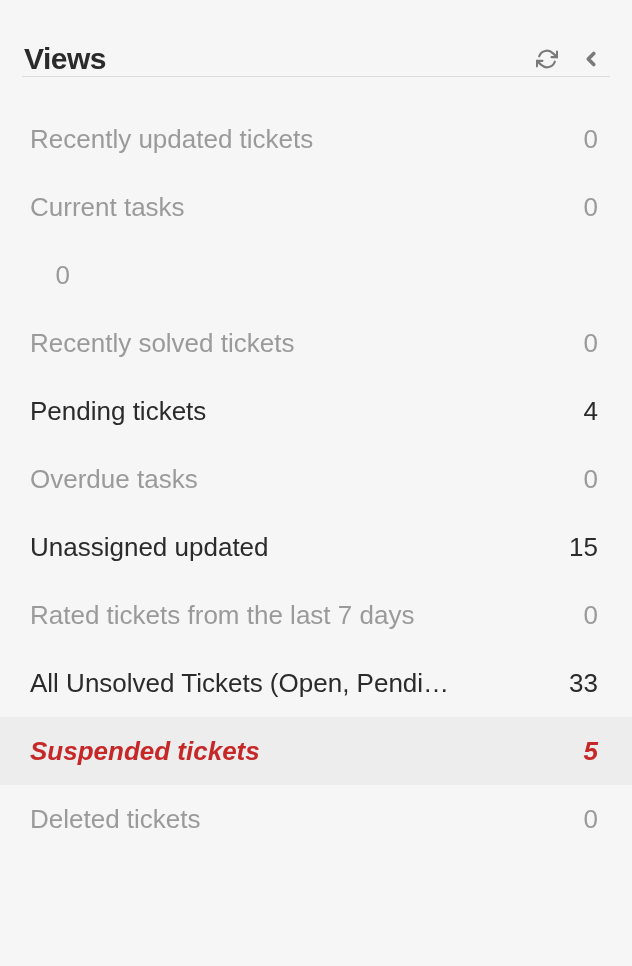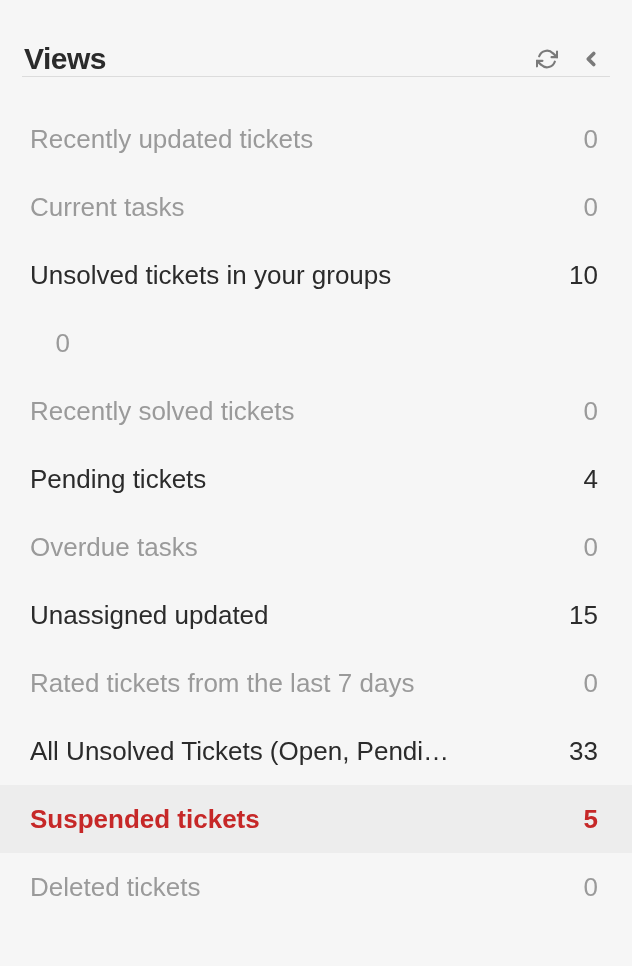--- a/index.html
+++ b/index.html
@@ -76,20 +76,21 @@
     .active .label,
     .active .count {
       color: #2b2b2b;
     }
     .selected {
       background: #ededed;
       margin-left: -22px;
       margin-right: -22px;
       padding-left: 30px;
       padding-right: 34px;
+      font-style: italic;
     }
     .selected .label,
     .selected .count {
       color: #c62828;
       font-weight: 700;
     }
   </style>
 </head>
 <body>
 
@@ -114,24 +115,20 @@
   </div>
 
   <div class="list" id="views-list">
       <div class="list-item muted">
         <span class="label">Recently updated tickets</span>
         <span class="count">0</span>
       </div>
       <div class="list-item muted">
         <span class="label">Current tasks</span>
         <span class="count">0</span>
-      </div>
-      <div class="list-item active">
-        <span class="label">Unsolved tickets in your groups</span>
-        <span class="count">10</span>
       </div>
       <div class="list-item muted">
         <span class="count">0</span>
       </div>
       <div class="list-item muted">
         <span class="label">Recently solved tickets</span>
         <span class="count">0</span>
       </div>
       <div class="list-item active">
         <span class="label">Pending tickets</span>

